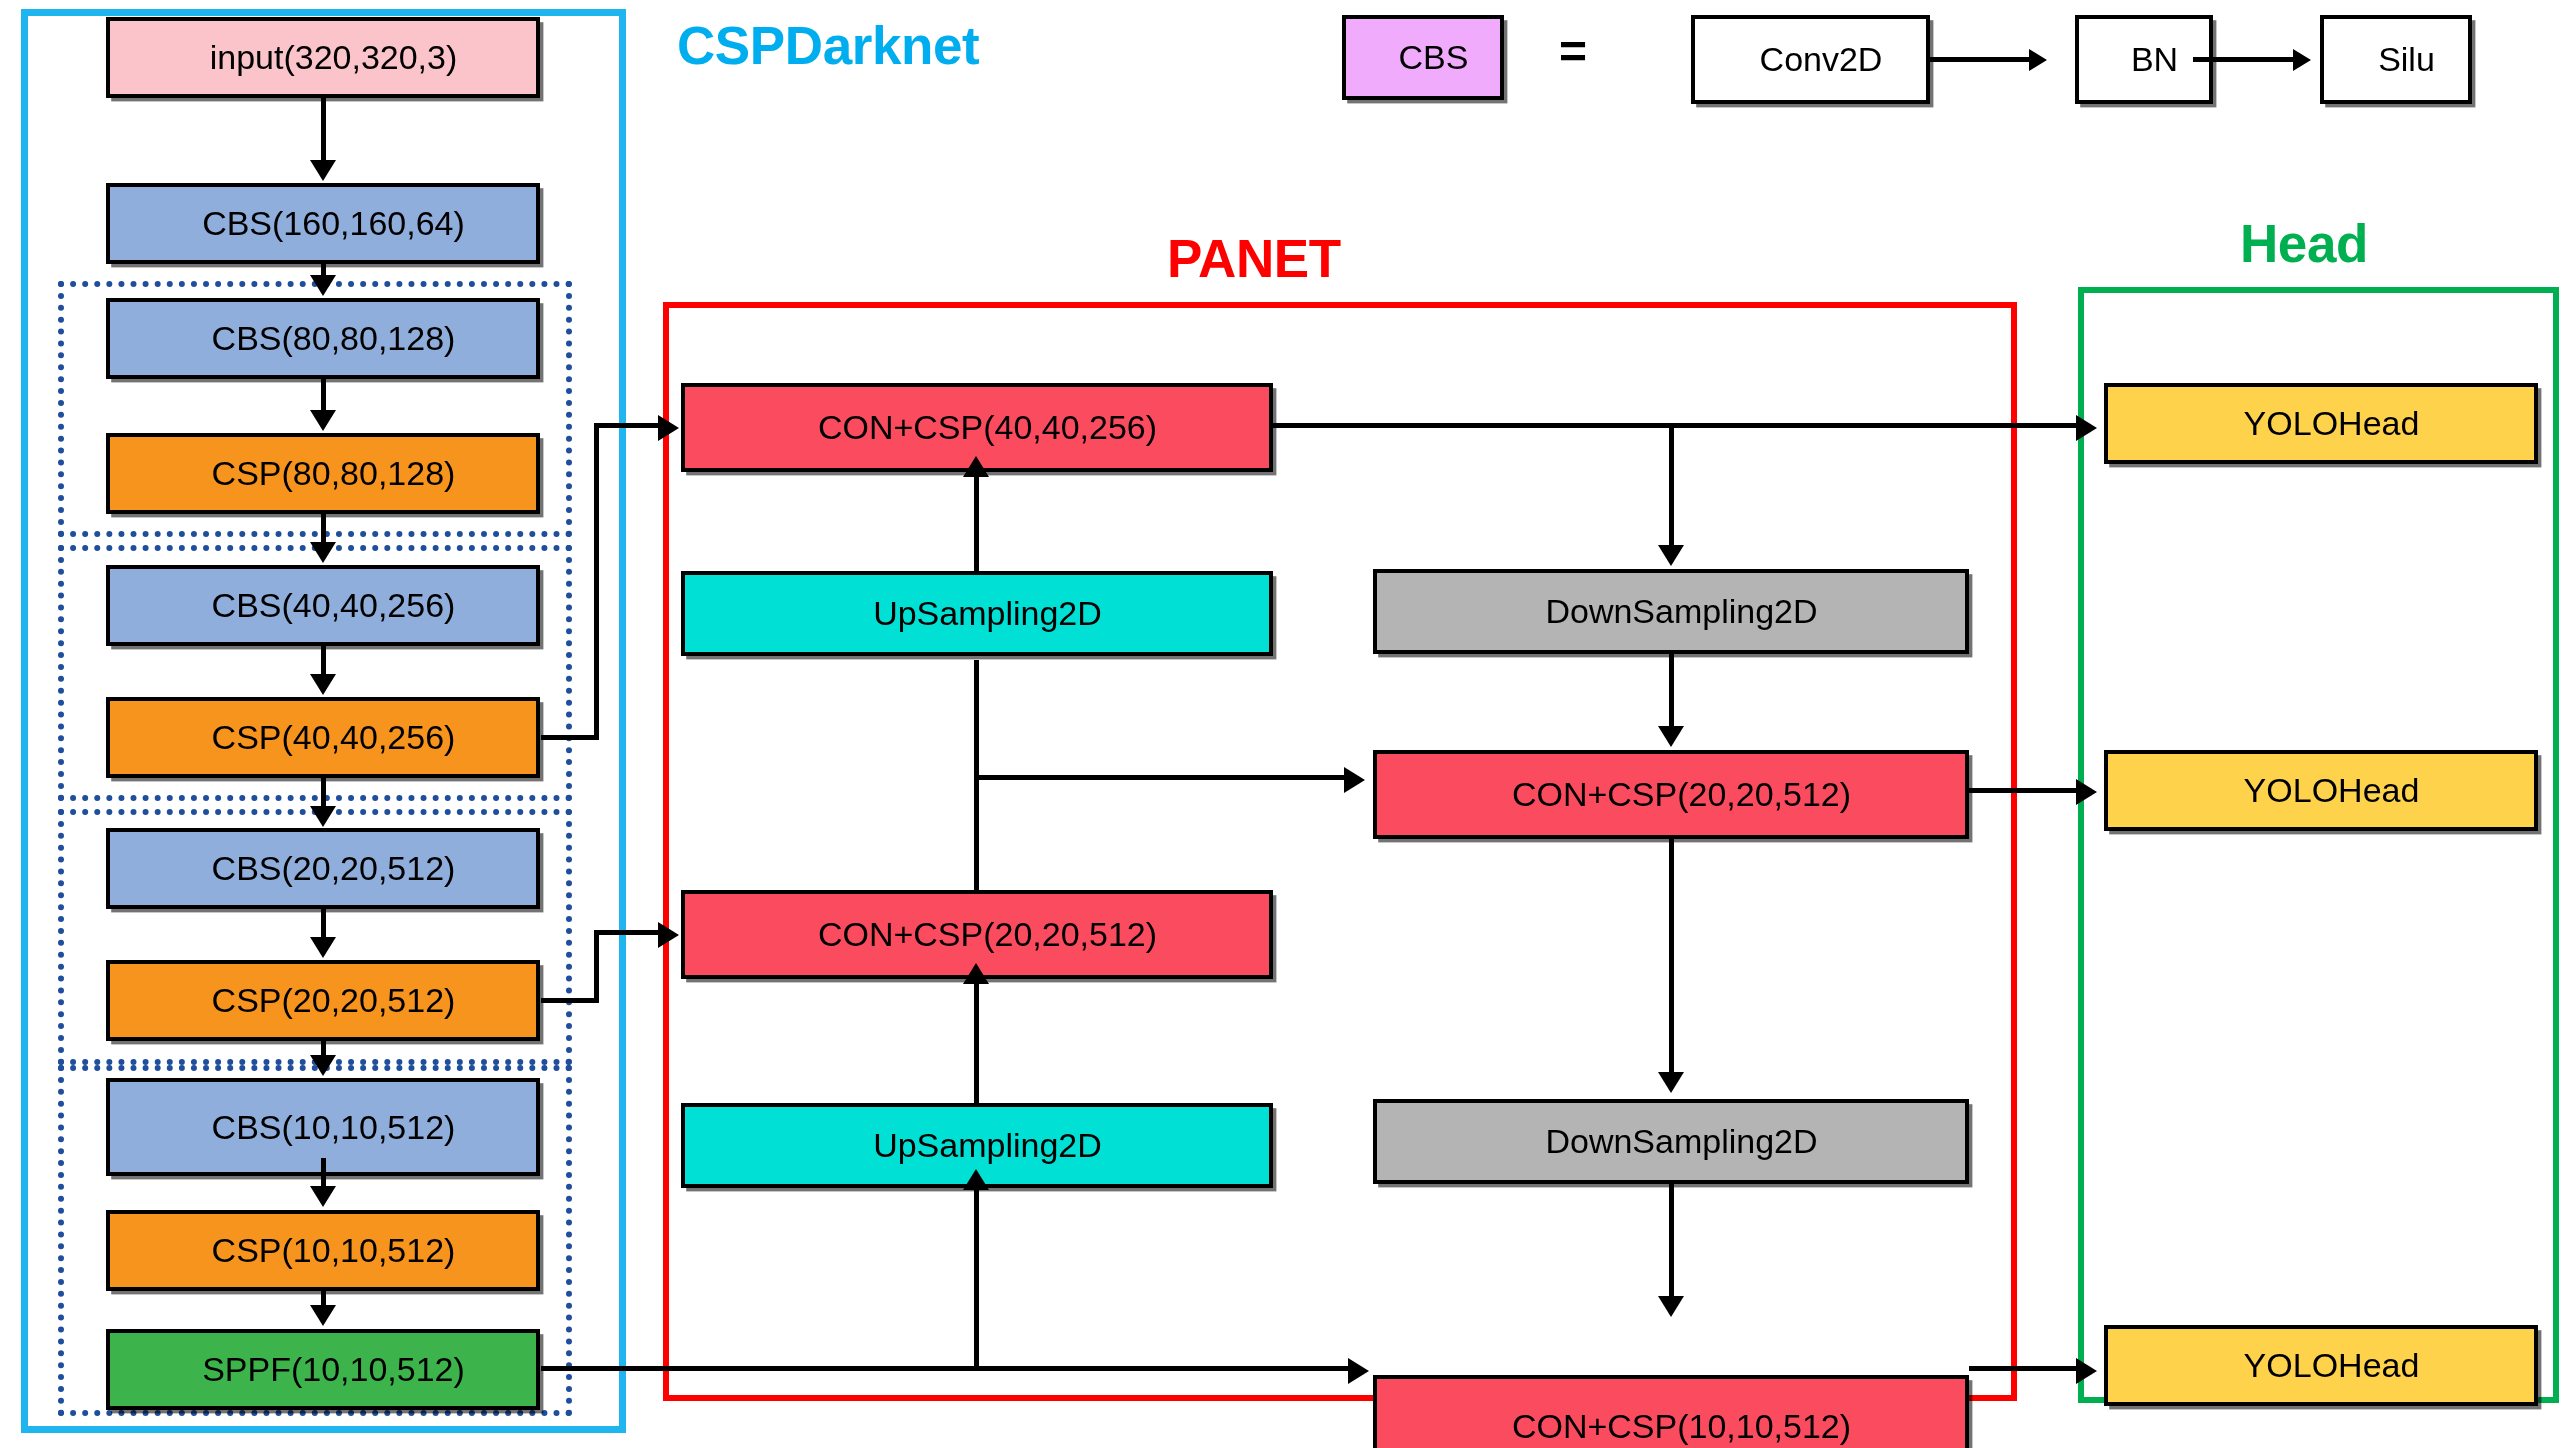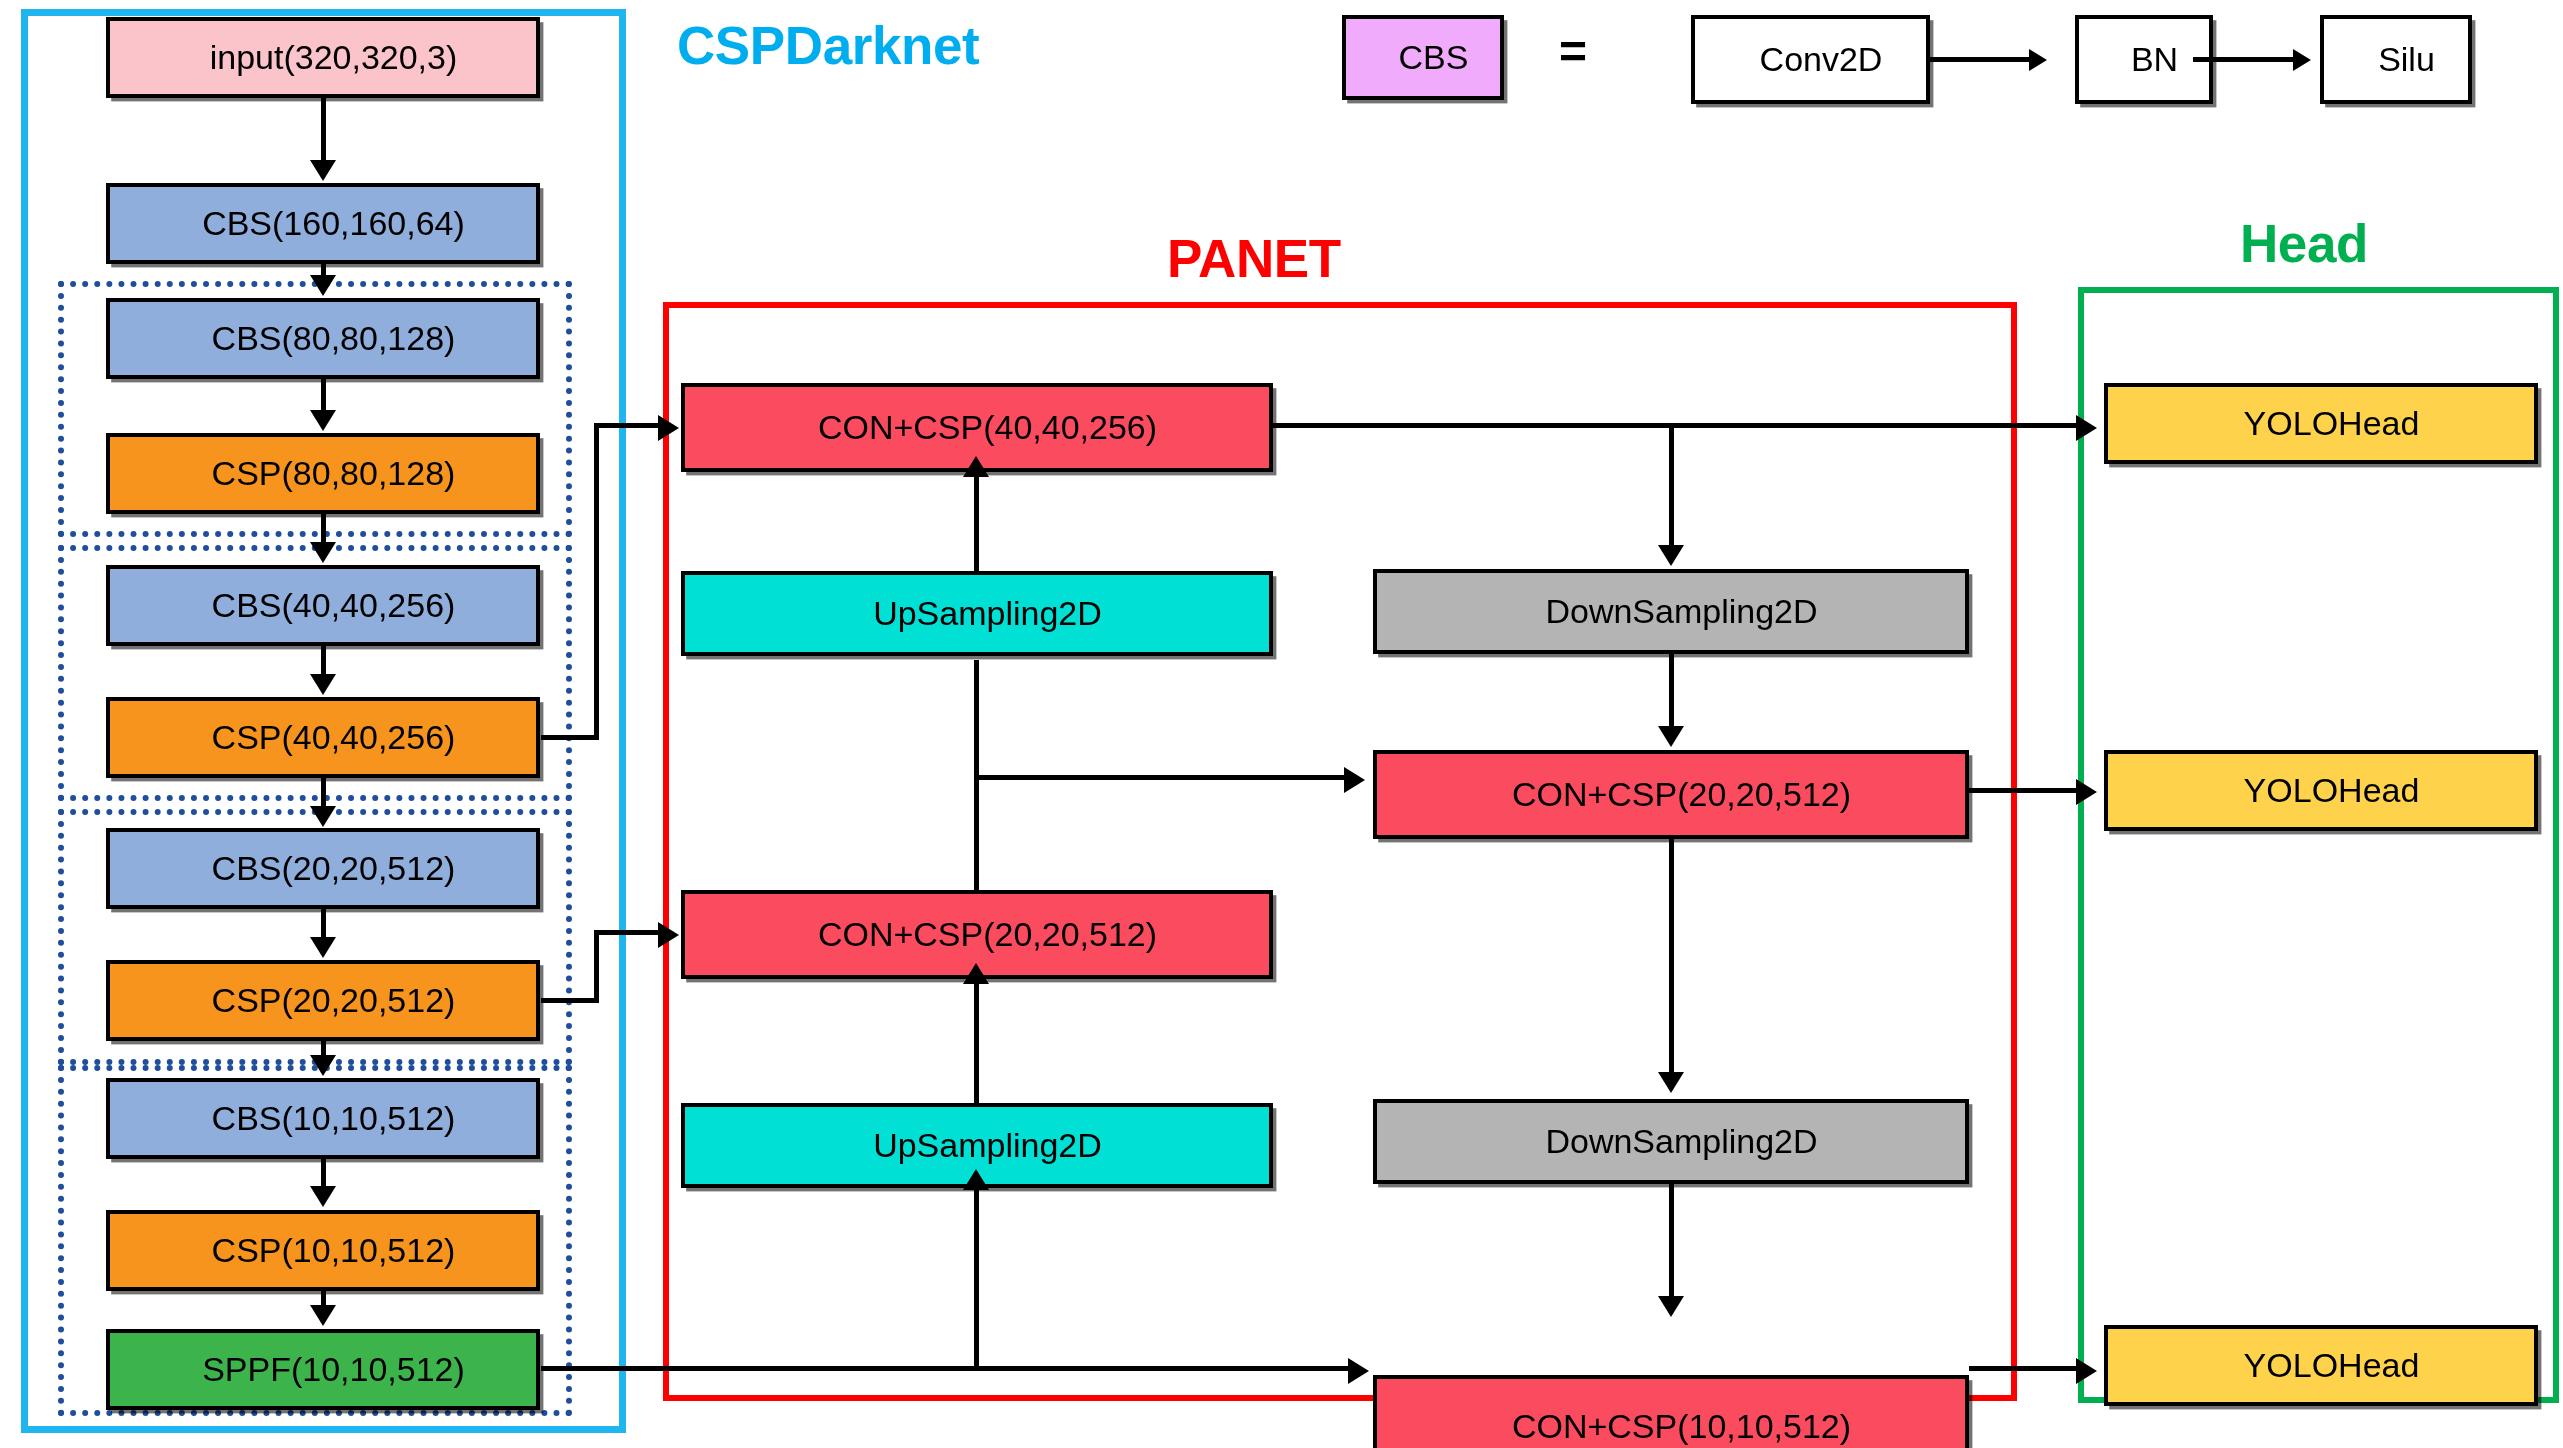--- a/index.html
+++ b/index.html
@@ -78,21 +78,21 @@
   <div class="arrow ar-right-sm" style="left:2293px;top:49px;"></div>
 
   <div class="node n-input" style="left:106px;top:17px;width:434px;height:81px;">input(320,320,3)</div>
   <div class="node n-cbs" style="left:106px;top:183px;width:434px;height:81px;">CBS(160,160,64)</div>
   <div class="node n-cbs" style="left:106px;top:298px;width:434px;height:81px;">CBS(80,80,128)</div>
   <div class="node n-csp" style="left:106px;top:433px;width:434px;height:81px;">CSP(80,80,128)</div>
   <div class="node n-cbs" style="left:106px;top:565px;width:434px;height:81px;">CBS(40,40,256)</div>
   <div class="node n-csp" style="left:106px;top:697px;width:434px;height:81px;">CSP(40,40,256)</div>
   <div class="node n-cbs" style="left:106px;top:828px;width:434px;height:81px;">CBS(20,20,512)</div>
   <div class="node n-csp" style="left:106px;top:960px;width:434px;height:81px;">CSP(20,20,512)</div>
-  <div class="node n-cbs" style="left:106px;top:1078px;width:434px;height:81px;">CBS(10,10,512)</div>
+  <div class="node n-cbs" style="left:106px;top:1078px;width:434px;height:98px;">CBS(10,10,512)</div>
   <div class="node n-csp" style="left:106px;top:1210px;width:434px;height:81px;">CSP(10,10,512)</div>
   <div class="node n-sppf" style="left:106px;top:1329px;width:434px;height:81px;">SPPF(10,10,512)</div>
 
   <div class="ln lnv" style="left:321px;top:98px;height:66px;"></div>
   <div class="arrow ar-down" style="left:310px;top:160px;"></div>
   <div class="ln lnv" style="left:321px;top:264px;height:15.3px;"></div>
   <div class="arrow ar-down" style="left:310px;top:275px;"></div>
   <div class="ln lnv" style="left:321px;top:379px;height:34px;"></div>
   <div class="arrow ar-down" style="left:310px;top:410px;"></div>
   <div class="ln lnv" style="left:321px;top:514px;height:32px;"></div>

